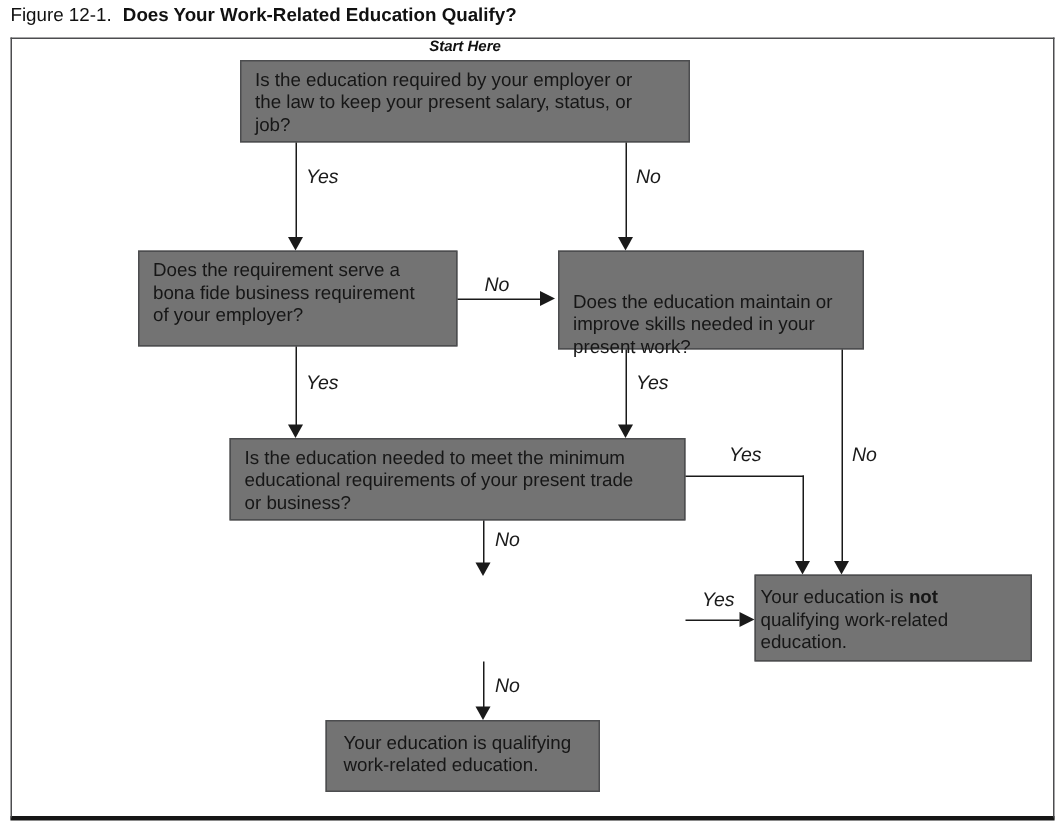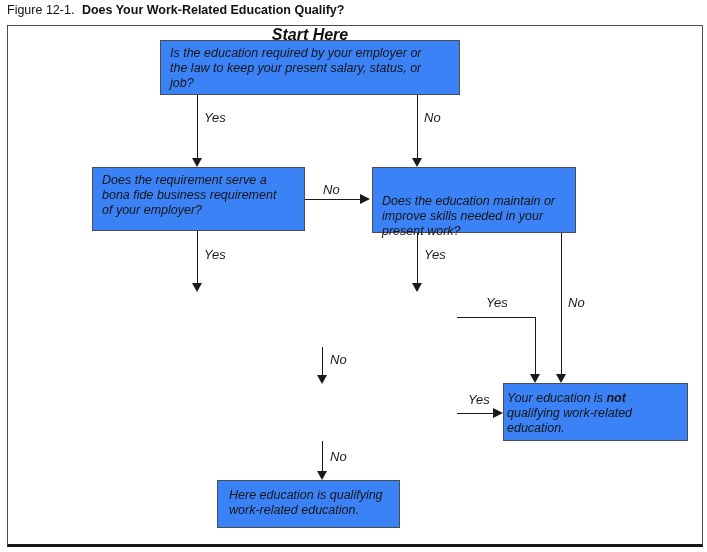--- a/index.html
+++ b/index.html
@@ -37,36 +37,35 @@
     border-bottom: 3px solid #161616;
     box-sizing: border-box;
     background: transparent;
   }
   .start-here {
     position: absolute;
     left: 160px;
     top: 26px;
     width: 300px;
     text-align: center;
-    font-size: 16px;
+    font-size: 10px;
     font-weight: bold;
     font-style: italic;
     color: #111;
   }
   .node {
     position: absolute;
     border: 1px solid #4c4d4f;
-    background: #3b82f6;
+    background: #737373;
     box-sizing: border-box;
     font-size: 12.5px;
     line-height: 15px;
     padding: 5px 9px;
     white-space: pre-line;
     color: #161616;
-    font-style: italic;
   }
   .b1 { left: 160px; top: 40px;  width: 300px; height: 55px; }
   .b2 { left: 92px;  top: 167px; width: 213px; height: 64px; }
   .b3 { left: 372px; top: 167px; width: 204px; height: 66px; padding-top: 26px; }
   .b4 { left: 153px; top: 292px; width: 304px; height: 55px; }
   .b5 { left: 160px; top: 384px; width: 297px; height: 57px; padding-top: 7px; }
   .b6 { left: 503px; top: 383px; width: 185px; height: 58px; padding-top: 7px; padding-left: 3px; }
   .b7 { left: 217px; top: 480px; width: 183px; height: 48px; padding-top: 7px; padding-left: 11px; }
   .bold { font-weight: bold; }
 
@@ -112,24 +111,27 @@
 
   <div class="node b1">Is the education required by your employer or
 the law to keep your present salary, status, or
 job?</div>
   <div class="node b2">Does the requirement serve a
 bona fide business requirement
 of your employer?</div>
   <div class="node b3">Does the education maintain or
 improve skills needed in your
 present work?</div>
+  <div class="node b4">Is the education needed to meet the minimum
+educational requirements of your present trade
+or business?</div>
   <div class="node b6"><span>Your education is </span><span class="bold">not</span><span>
 qualifying work-related
 education.</span></div>
-  <div class="node b7">Here education is qualifying
+  <div class="node b7">Your education is qualifying
 work-related education.</div>
 
   <div class="line" style="left:197px; top:95px;  width:1px; height:63px;"></div>
   <div class="line" style="left:417px; top:95px;  width:1px; height:63px;"></div>
   <div class="line" style="left:305px; top:199px; width:55px; height:1px;"></div>
   <div class="line" style="left:197px; top:231px; width:1px; height:53px;"></div>
   <div class="line" style="left:417px; top:233px; width:1px; height:51px;"></div>
   <div class="line" style="left:561px; top:233px; width:1px; height:142px;"></div>
   <div class="line" style="left:457px; top:317px; width:79px; height:1px;"></div>
   <div class="line" style="left:535px; top:317px; width:1px; height:58px;"></div>

